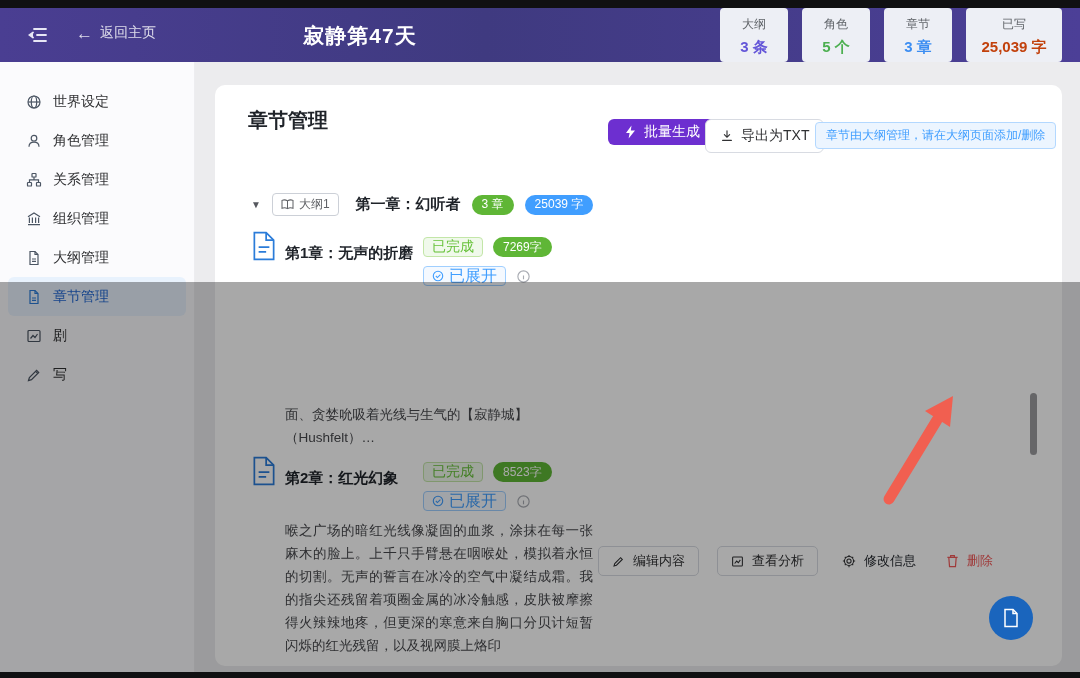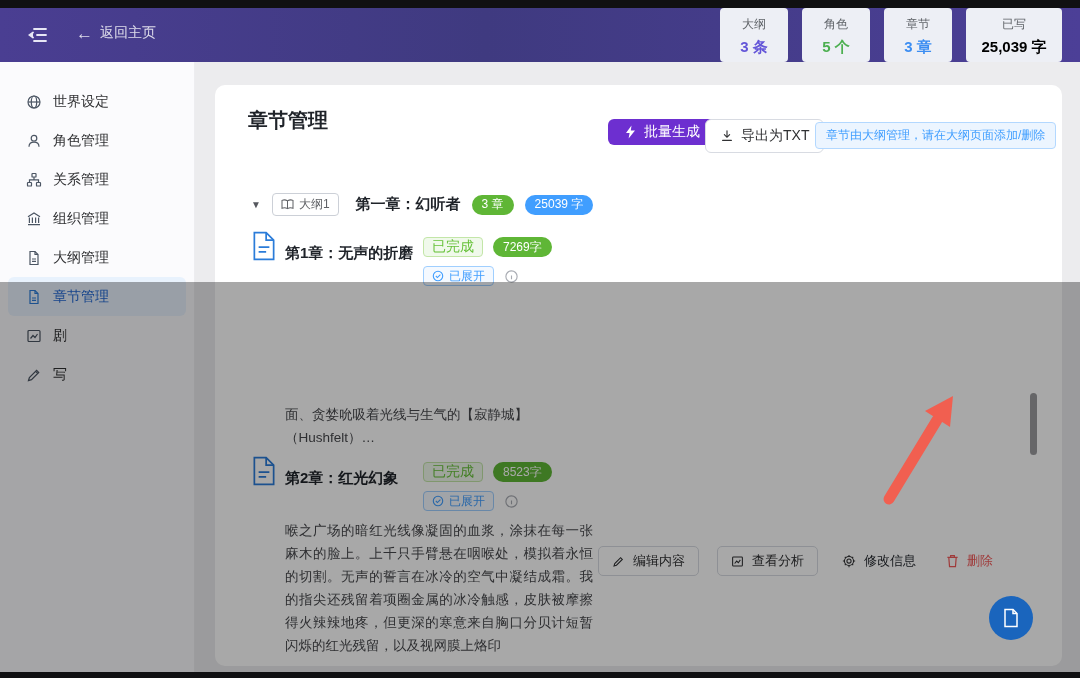--- a/index.html
+++ b/index.html
@@ -49,21 +49,21 @@
   .pill{display:inline-flex;align-items:center;height:20px;padding:0 10px;border-radius:10px;
     font-size:12px;color:#fff;}
   .pill-green{background:#5fb636;} .pill-blue{background:#409eff;}
 
   .ch-icon{position:absolute;left:36px;}
   .ch-title{position:absolute;left:70px;font-size:15px;font-weight:bold;color:#1f2329;}
   .ch-badges{position:absolute;left:208px;display:flex;align-items:center;gap:10px;}
   .badge-done{display:inline-flex;align-items:center;height:20px;padding:0 8px;background:#f0f9eb;
     border:1px solid #c3e6a8;border-radius:4px;color:#67c23a;font-size:14px;}
   .badge-exp{display:inline-flex;align-items:center;gap:5px;height:20px;padding:0 8px;background:#f4f9ff;
-    border:1px solid #a0cfff;border-radius:4px;color:#409eff;font-size:12px;}
+    border:1px solid #a0cfff;border-radius:4px;color:#409eff;font-size:16px;}
   .excerpt{position:absolute;left:70px;font-size:13.5px;color:#47484c;line-height:23px;}
   .excerpt2{width:308px;text-align:justify;}
 
   .actions{position:absolute;left:383px;top:461px;display:flex;align-items:center;gap:18px;}
   .act-btn{display:inline-flex;align-items:center;gap:8px;height:30px;padding:0 13px;background:#fff;
     border:1px solid #d8dbe2;border-radius:5px;font-size:13px;color:#303133;cursor:pointer;}
   .act-plain{display:inline-flex;align-items:center;gap:8px;font-size:13px;color:#1f2329;cursor:pointer;padding:0 6px;}
   .act-del{color:#f25a5a;}
 
   .scroll-thumb{position:absolute;left:1030px;top:385px;width:7px;height:62px;background:#9b9b9f;border-radius:4px;z-index:2;}
@@ -96,36 +96,37 @@
       <span class="collapse">
         <svg width="20" height="18" viewBox="0 0 20 18" fill="none" stroke="#e7e7f5" stroke-width="1.8" stroke-linecap="round">
           <path d="M6 3h12M9 9h9M6 15h12"></path>
             <path d="M5 6.5L1.5 9L5 11.5" fill="#e7e7f5"></path>
         </svg>
       </span>
       <span class="back">
         <span class="arr">←</span>
         <span>返回主页</span>
       </span>
+      <div class="htitle">寂静第47天</div>
       <div class="stats">
         <div class="stat w1">
           <div class="stat-label">大纲</div>
           <div class="stat-value" style="color: rgb(99, 85, 216);">3 条</div>
         </div>
         <div class="stat w1">
           <div class="stat-label">角色</div>
           <div class="stat-value" style="color: rgb(76, 175, 80);">5 个</div>
         </div>
         <div class="stat w1">
           <div class="stat-label">章节</div>
           <div class="stat-value" style="color: rgb(59, 141, 242);">3 章</div>
         </div>
         <div class="stat w2">
           <div class="stat-label">已写</div>
-          <div class="stat-value" style="color: #000000;">25,039 字</div>
+          <div class="stat-value" style="color: #c2410c;">25,039 字</div>
         </div>
       </div>
     </div>
 
     <div class="sidebar">
       <div class="side-item">
         <span>
             <svg width="16" height="16" viewBox="0 0 16 16" fill="none" stroke-width="1.2">
               <circle cx="8" cy="8" r="6"></circle>
               <ellipse cx="8" cy="8" rx="2.7" ry="6"></ellipse>

